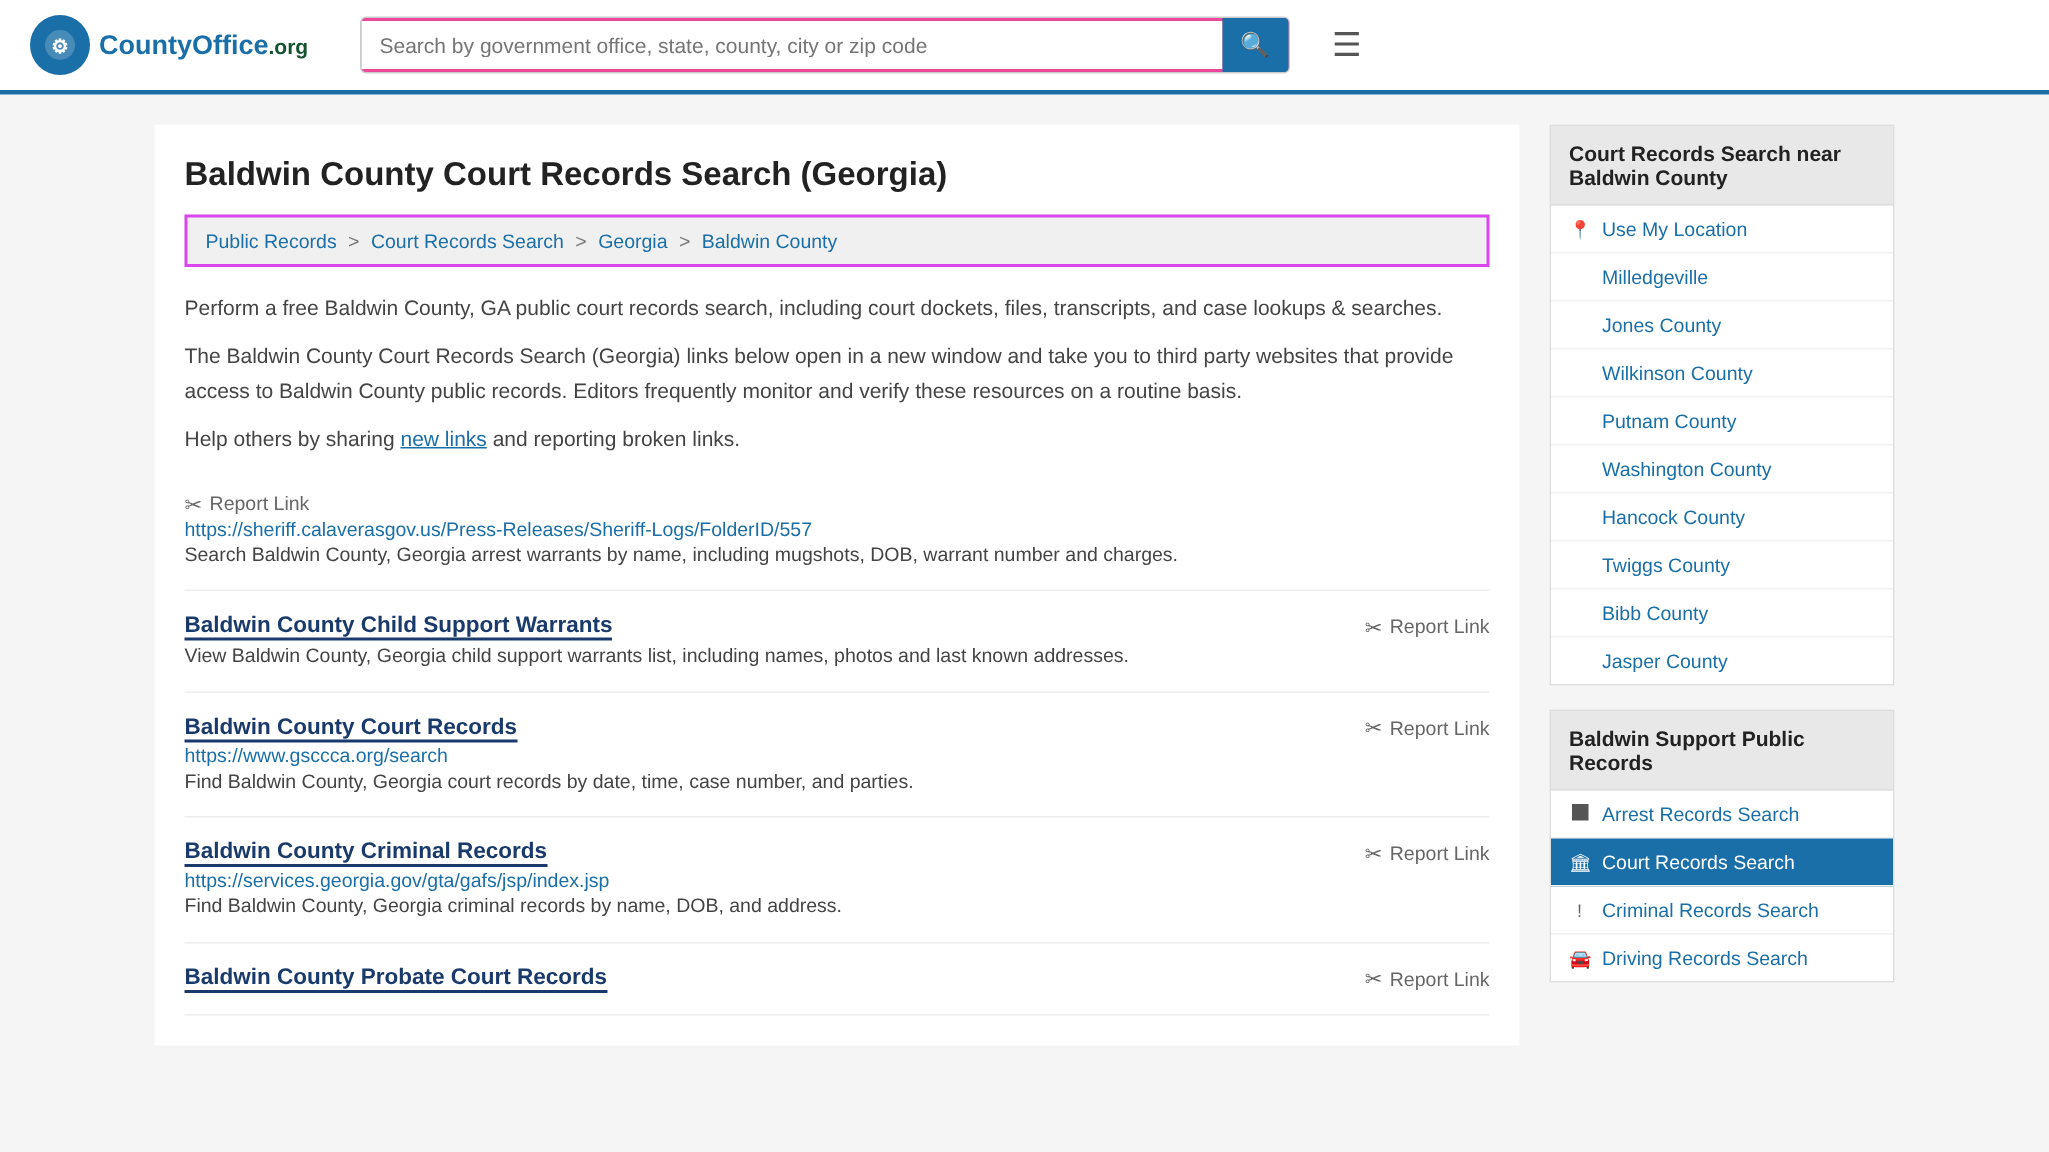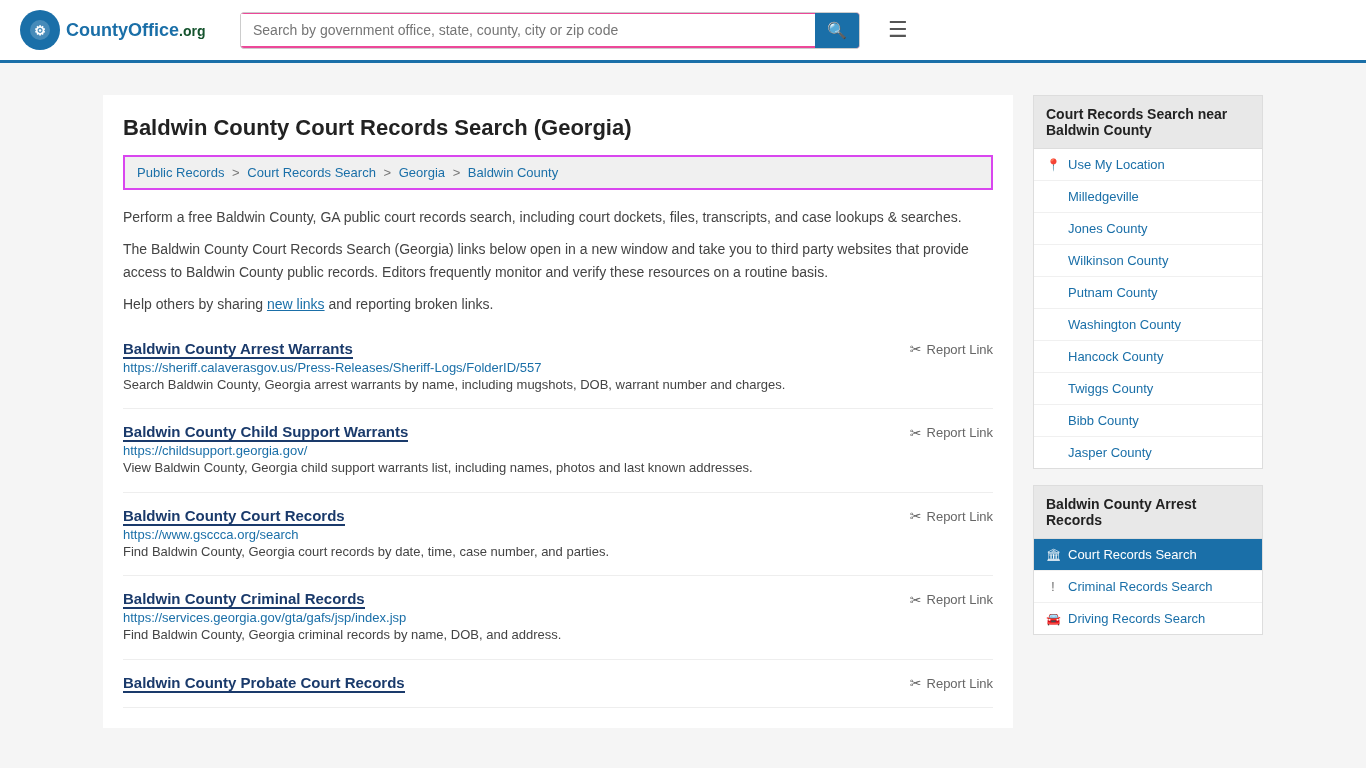--- a/index.html
+++ b/index.html
@@ -70,21 +70,21 @@
       border: none;
       cursor: pointer;
       font-size: 22px;
       color: #555;
       padding: 4px 8px;
     }
 
     
     .main-container {
       max-width: 1200px;
-      margin: 12px auto;
+      margin: 0 auto;
       padding: 20px;
       display: flex;
       gap: 20px;
     }
     .content {
       flex: 1;
       background: #fff;
       padding: 20px;
     }
     .sidebar {
@@ -254,39 +254,37 @@
     <p class="description">Perform a free Baldwin County, GA public court records search, including court dockets, files, transcripts, and case lookups &amp; searches.</p>
     <p class="description">The Baldwin County Court Records Search (Georgia) links below open in a new window and take you to third party websites that provide access to Baldwin County public records. Editors frequently monitor and verify these resources on a routine basis.</p>
     <p class="description">
       <span>Help others by sharing </span><a href="#">new links</a><span> and reporting broken links.</span>
     </p>
 
     <div>
 
       <div class="record-item">
         <div class="record-header">
-          <a href="#" class="record-title">Baldwin County Arrest Warrants</a>
           <div class="report-link">
             <span class="report-icon">✂</span>
             <span>Report Link</span>
           </div>
         </div>
         <div><a href="#" class="record-url">https://sheriff.calaverasgov.us/Press-Releases/Sheriff-Logs/FolderID/557</a></div>
         <div class="record-desc">Search Baldwin County, Georgia arrest warrants by name, including mugshots, DOB, warrant number and charges.</div>
       </div>
 
       <div class="record-item">
         <div class="record-header">
           <a href="#" class="record-title">Baldwin County Child Support Warrants</a>
           <div class="report-link">
             <span class="report-icon">✂</span>
             <span>Report Link</span>
           </div>
         </div>
-        <div><a href="#" class="record-url">https://childsupport.georgia.gov/</a></div>
         <div class="record-desc">View Baldwin County, Georgia child support warrants list, including names, photos and last known addresses.</div>
       </div>
 
       <div class="record-item">
         <div class="record-header">
           <a href="#" class="record-title">Baldwin County Court Records</a>
           <div class="report-link">
             <span class="report-icon">✂</span>
             <span>Report Link</span>
           </div>
@@ -361,22 +359,28 @@
         <span class="sidebar-icon"></span>
         <a href="#">Bibb County</a>
       </div>
       <div class="sidebar-link-item">
         <span class="sidebar-icon"></span>
         <a href="#">Jasper County</a>
       </div>
     </div>
 
     <div class="sidebar-section">
-      <div class="sidebar-section-title">Baldwin County Arrest Records</div>
-
+      <div class="sidebar-section-title">Baldwin Support Public Records</div>
+
+      <div class="sidebar-link-item">
+        <span class="sidebar-icon">
+          <span class="square" style="display:inline-block;width:11px;height:11px;background:#555;"></span>
+        </span>
+        <a href="#">Arrest Records Search</a>
+      </div>
       <div class="sidebar-link-item sidebar-item-active">
         <span class="sidebar-icon" style="color:white;">🏛</span>
         <a href="#" style="color:white;">Court Records Search</a>
       </div>
       <div class="sidebar-link-item">
         <span class="sidebar-icon">!</span>
         <a href="#">Criminal Records Search</a>
       </div>
       <div class="sidebar-link-item">
         <span class="sidebar-icon">🚘</span>

